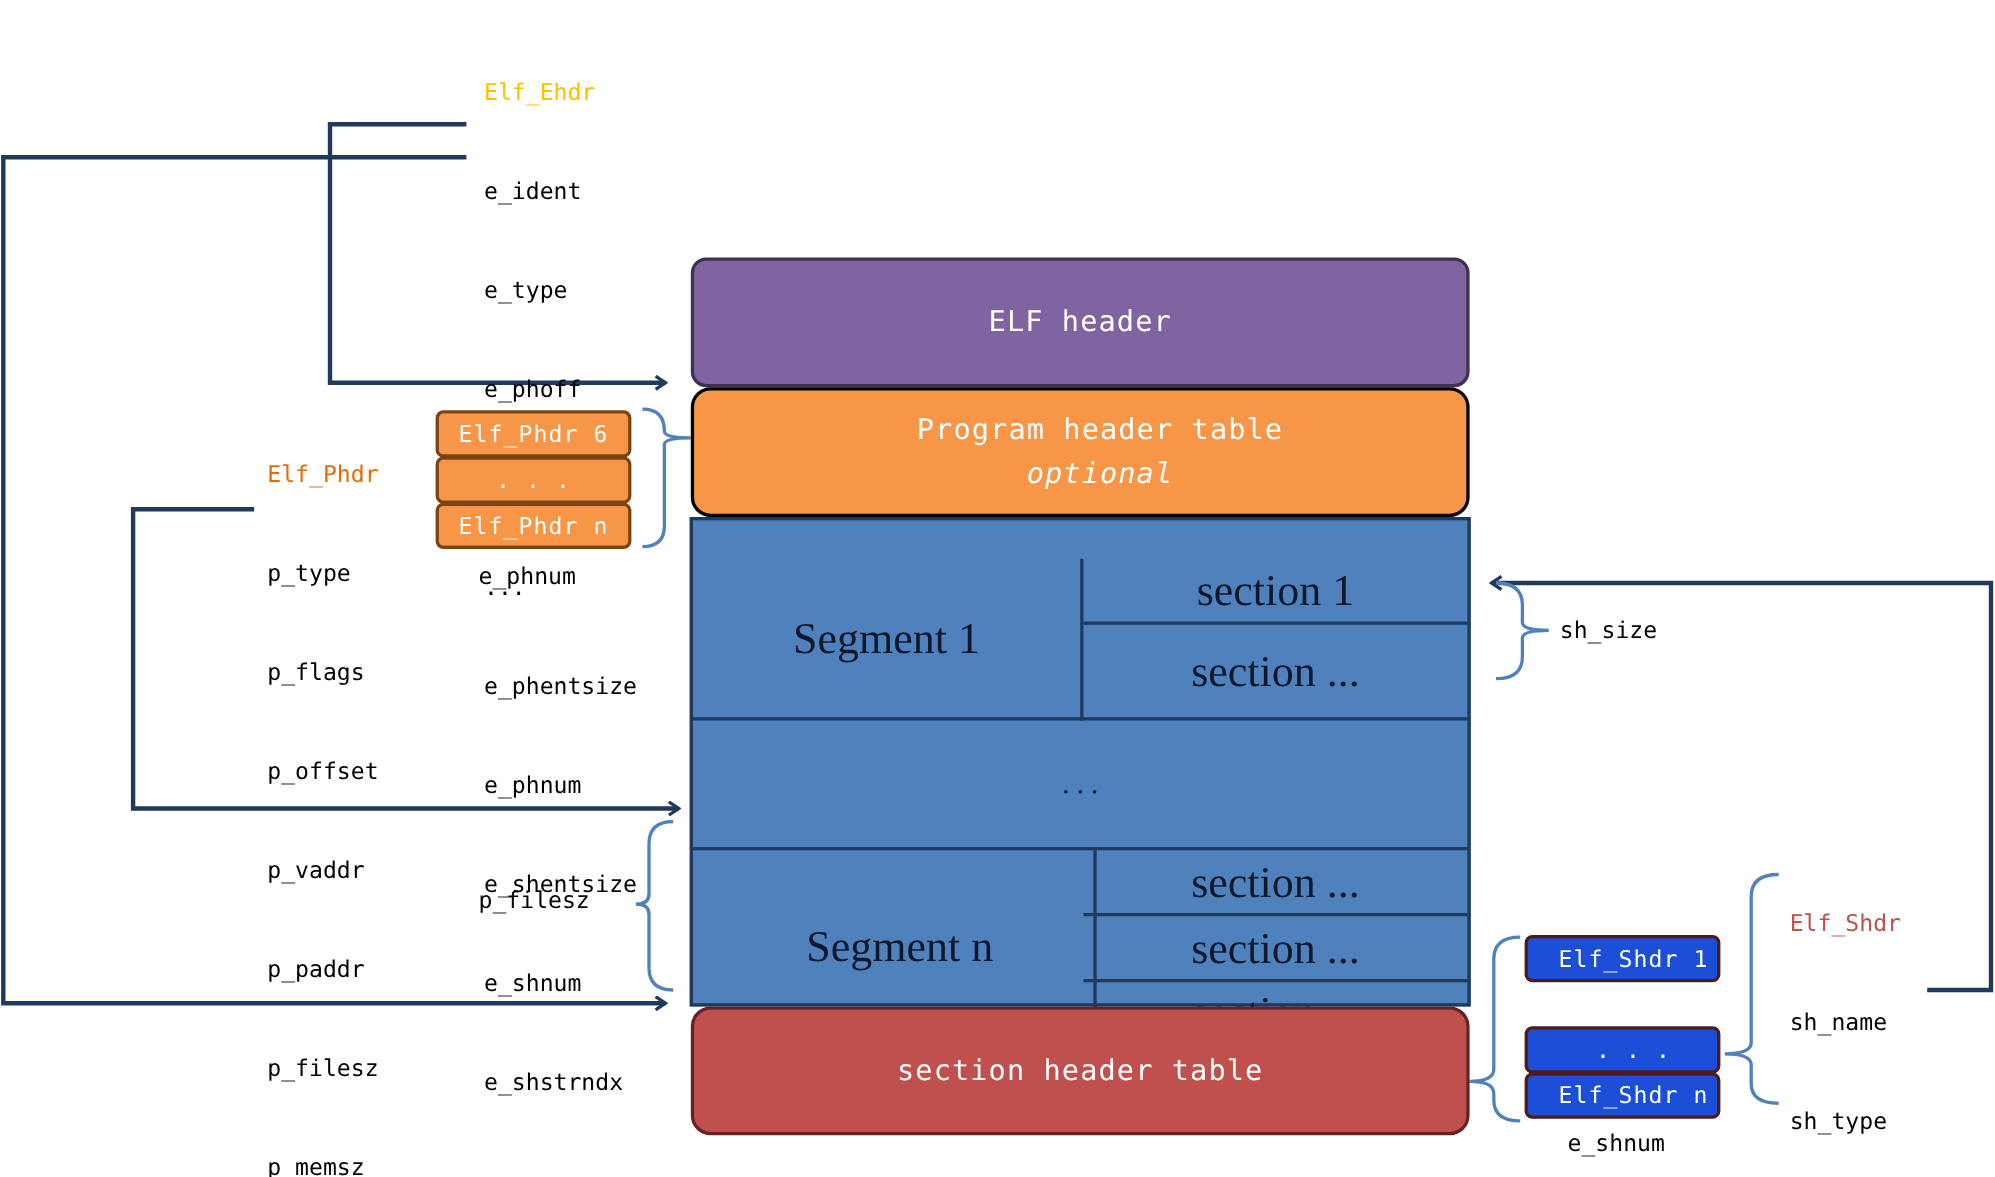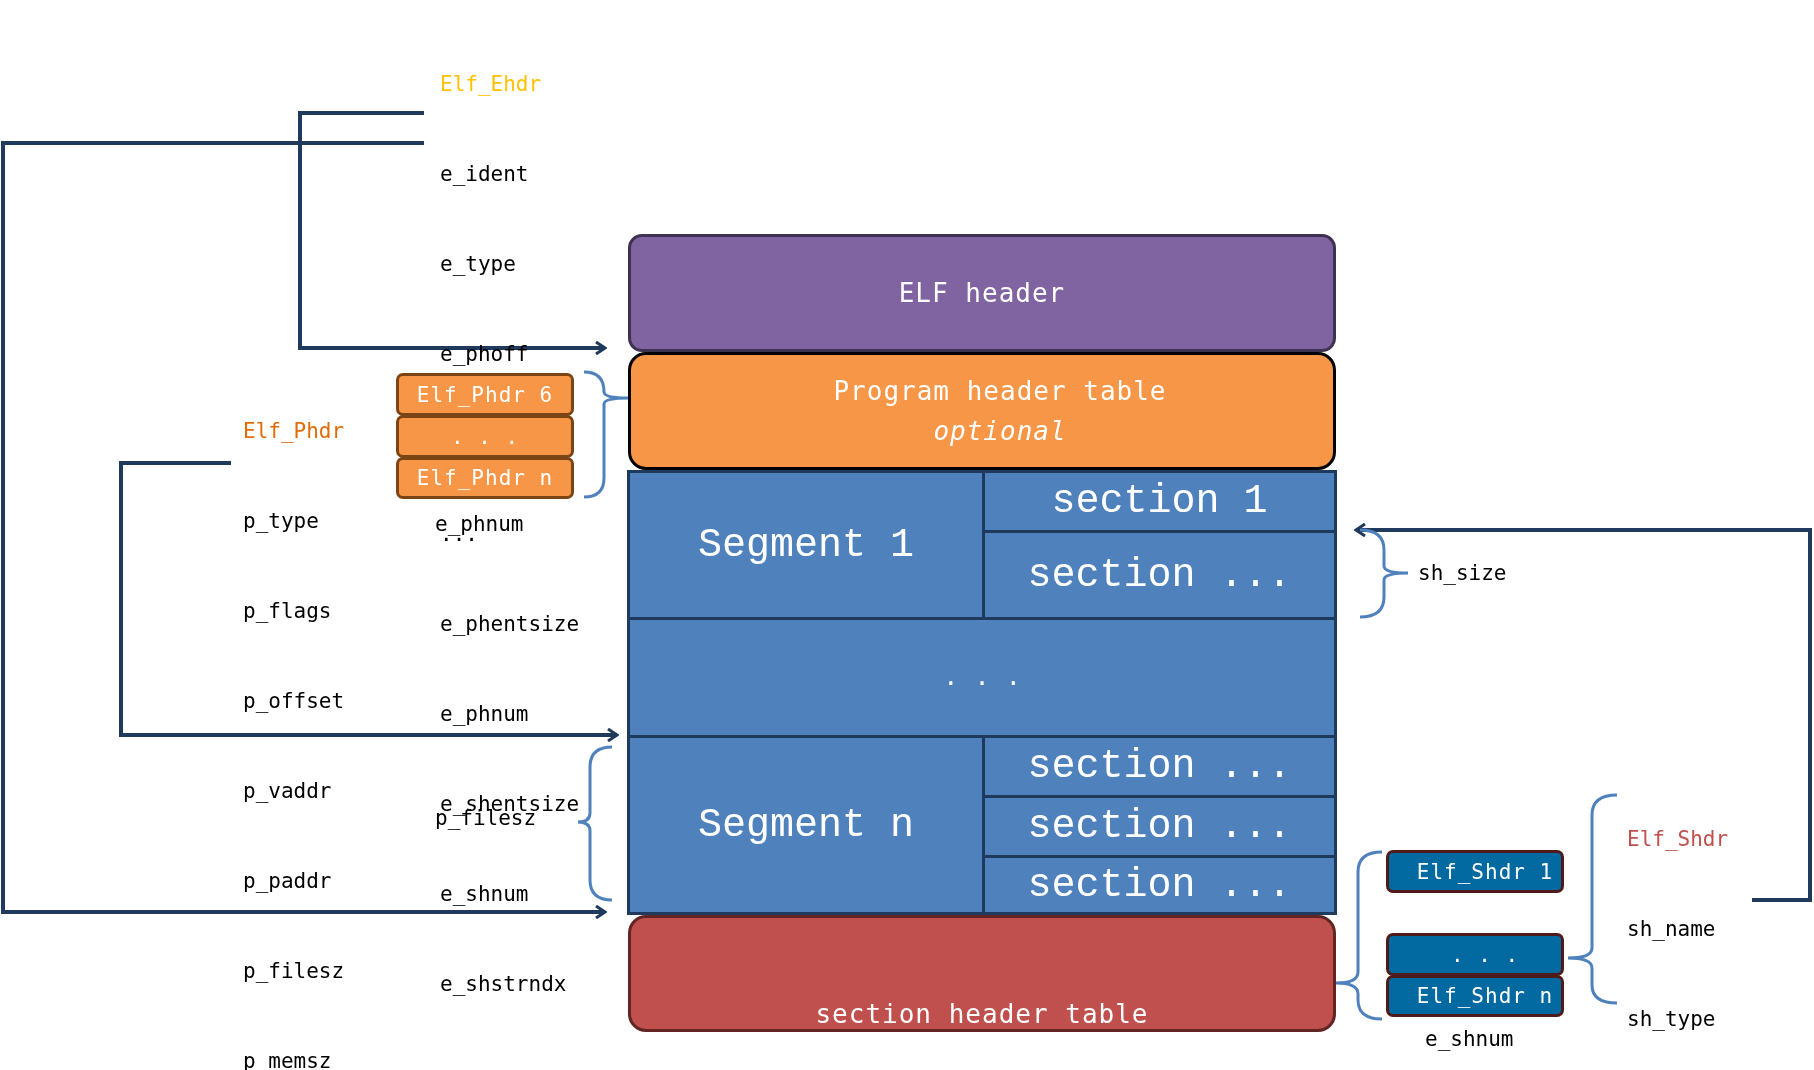--- a/index.html
+++ b/index.html
@@ -7,27 +7,27 @@
   .abs{position:absolute;}
   .mono{font-family:"DejaVu Sans Mono","Liberation Mono",monospace;}
   .field-list{position:absolute;font-size:21px;line-height:30px;color:#000;white-space:pre;}
   .field-list .hdr{display:block;}
   .field-list .f{display:block;}
   .box{position:absolute;box-sizing:border-box;display:flex;align-items:center;justify-content:center;flex-direction:column;color:#fff;text-align:center;}
   .elf-header{left:628px;top:234px;width:708px;height:118px;background:#8064A2;border:3px solid #3F3151;border-radius:14px;font-size:26px;letter-spacing:1px;}
   .ph-table{left:628px;top:352px;width:708px;height:118px;background:#F79646;border:3px solid #000;border-radius:18px;font-size:26px;line-height:40px;letter-spacing:1px;padding-left:36px;}
   .ph-table .opt{font-style:italic;}
   .blue{left:627px;top:470px;width:710px;height:445px;background:#4F81BD;border:3px solid #1F3A5C;box-sizing:border-box;}
-  .cell{position:absolute;box-sizing:border-box;display:flex;align-items:center;justify-content:center;color:#ffffff;font-family:Liberation Mono, monospace;}
+  .cell{position:absolute;box-sizing:border-box;display:flex;align-items:center;justify-content:center;color:#0f172a;font-family:Liberation Serif, serif;margin-top:35px;}
   .seg{font-size:40px;}
   .sec{font-size:40px;}
-  .sht{left:628px;top:915px;width:708px;height:117px;background:#C0504D;border:3px solid #632523;border-radius:18px;font-size:26px;letter-spacing:1px;justify-content:flex-end;}
+  .sht{left:628px;top:915px;width:708px;height:117px;background:#C0504D;border:3px solid #632523;border-radius:18px;font-size:26px;letter-spacing:1px;}
   .mini{position:absolute;box-sizing:border-box;display:flex;align-items:center;justify-content:center;color:#fff;font-size:21px;border-radius:7px;letter-spacing:1px;}
   .mini.o{background:#F79646;border:3px solid #7A4414;left:396px;width:178px;}
-  .mini.r{background:#0369a1;border:3px solid #4E1B1A;left:1386px;width:178px;padding-left:20px;}
+  .mini.r{background:#1d4ed8;border:3px solid #4E1B1A;left:1386px;width:178px;padding-left:20px;}
   .lbl{position:absolute;font-size:21px;color:#000;white-space:pre;}
   svg.lines{position:absolute;left:0;top:0;}
 </style>
 </head>
 <body>
 
 <svg class="lines" width="1814" height="1070">
   <defs>
     <marker id="arr" markerWidth="12" markerHeight="14" refX="10" refY="7" orient="auto" markerUnits="userSpaceOnUse">
       <path d="M1,1 L10,7 L1,13" fill="none" stroke="#1F3A5C" stroke-width="3"></path>
@@ -102,21 +102,21 @@
     <span>section 1</span>
   </div>
   <div class="cell sec" style="left:355px;top:60px;width:349px;height:87px;border-bottom:3px solid #1F3A5C;">
     <span>section ...</span>
   </div>
 
   <div class="cell mono" style="left:0;top:147px;width:704px;height:118px;border-bottom:3px solid #1F3A5C;font-size:26px;">
     <span>. . .</span>
   </div>
 
-  <div class="cell seg" style="left:0;top:265px;width:355px;height:174px;border-right:3px solid #1F3A5C;justify-content:center;">
+  <div class="cell seg" style="left:12px;top:265px;width:355px;height:174px;border-right:3px solid #1F3A5C;justify-content:center;">
     <span>Segment n</span>
   </div>
   <div class="cell sec" style="left:355px;top:265px;width:349px;height:60px;border-bottom:3px solid #1F3A5C;">
     <span>section ...</span>
   </div>
   <div class="cell sec" style="left:355px;top:325px;width:349px;height:60px;border-bottom:3px solid #1F3A5C;">
     <span>section ...</span>
   </div>
   <div class="cell sec" style="left:355px;top:385px;width:349px;height:54px;">
     <span>section ...</span>

